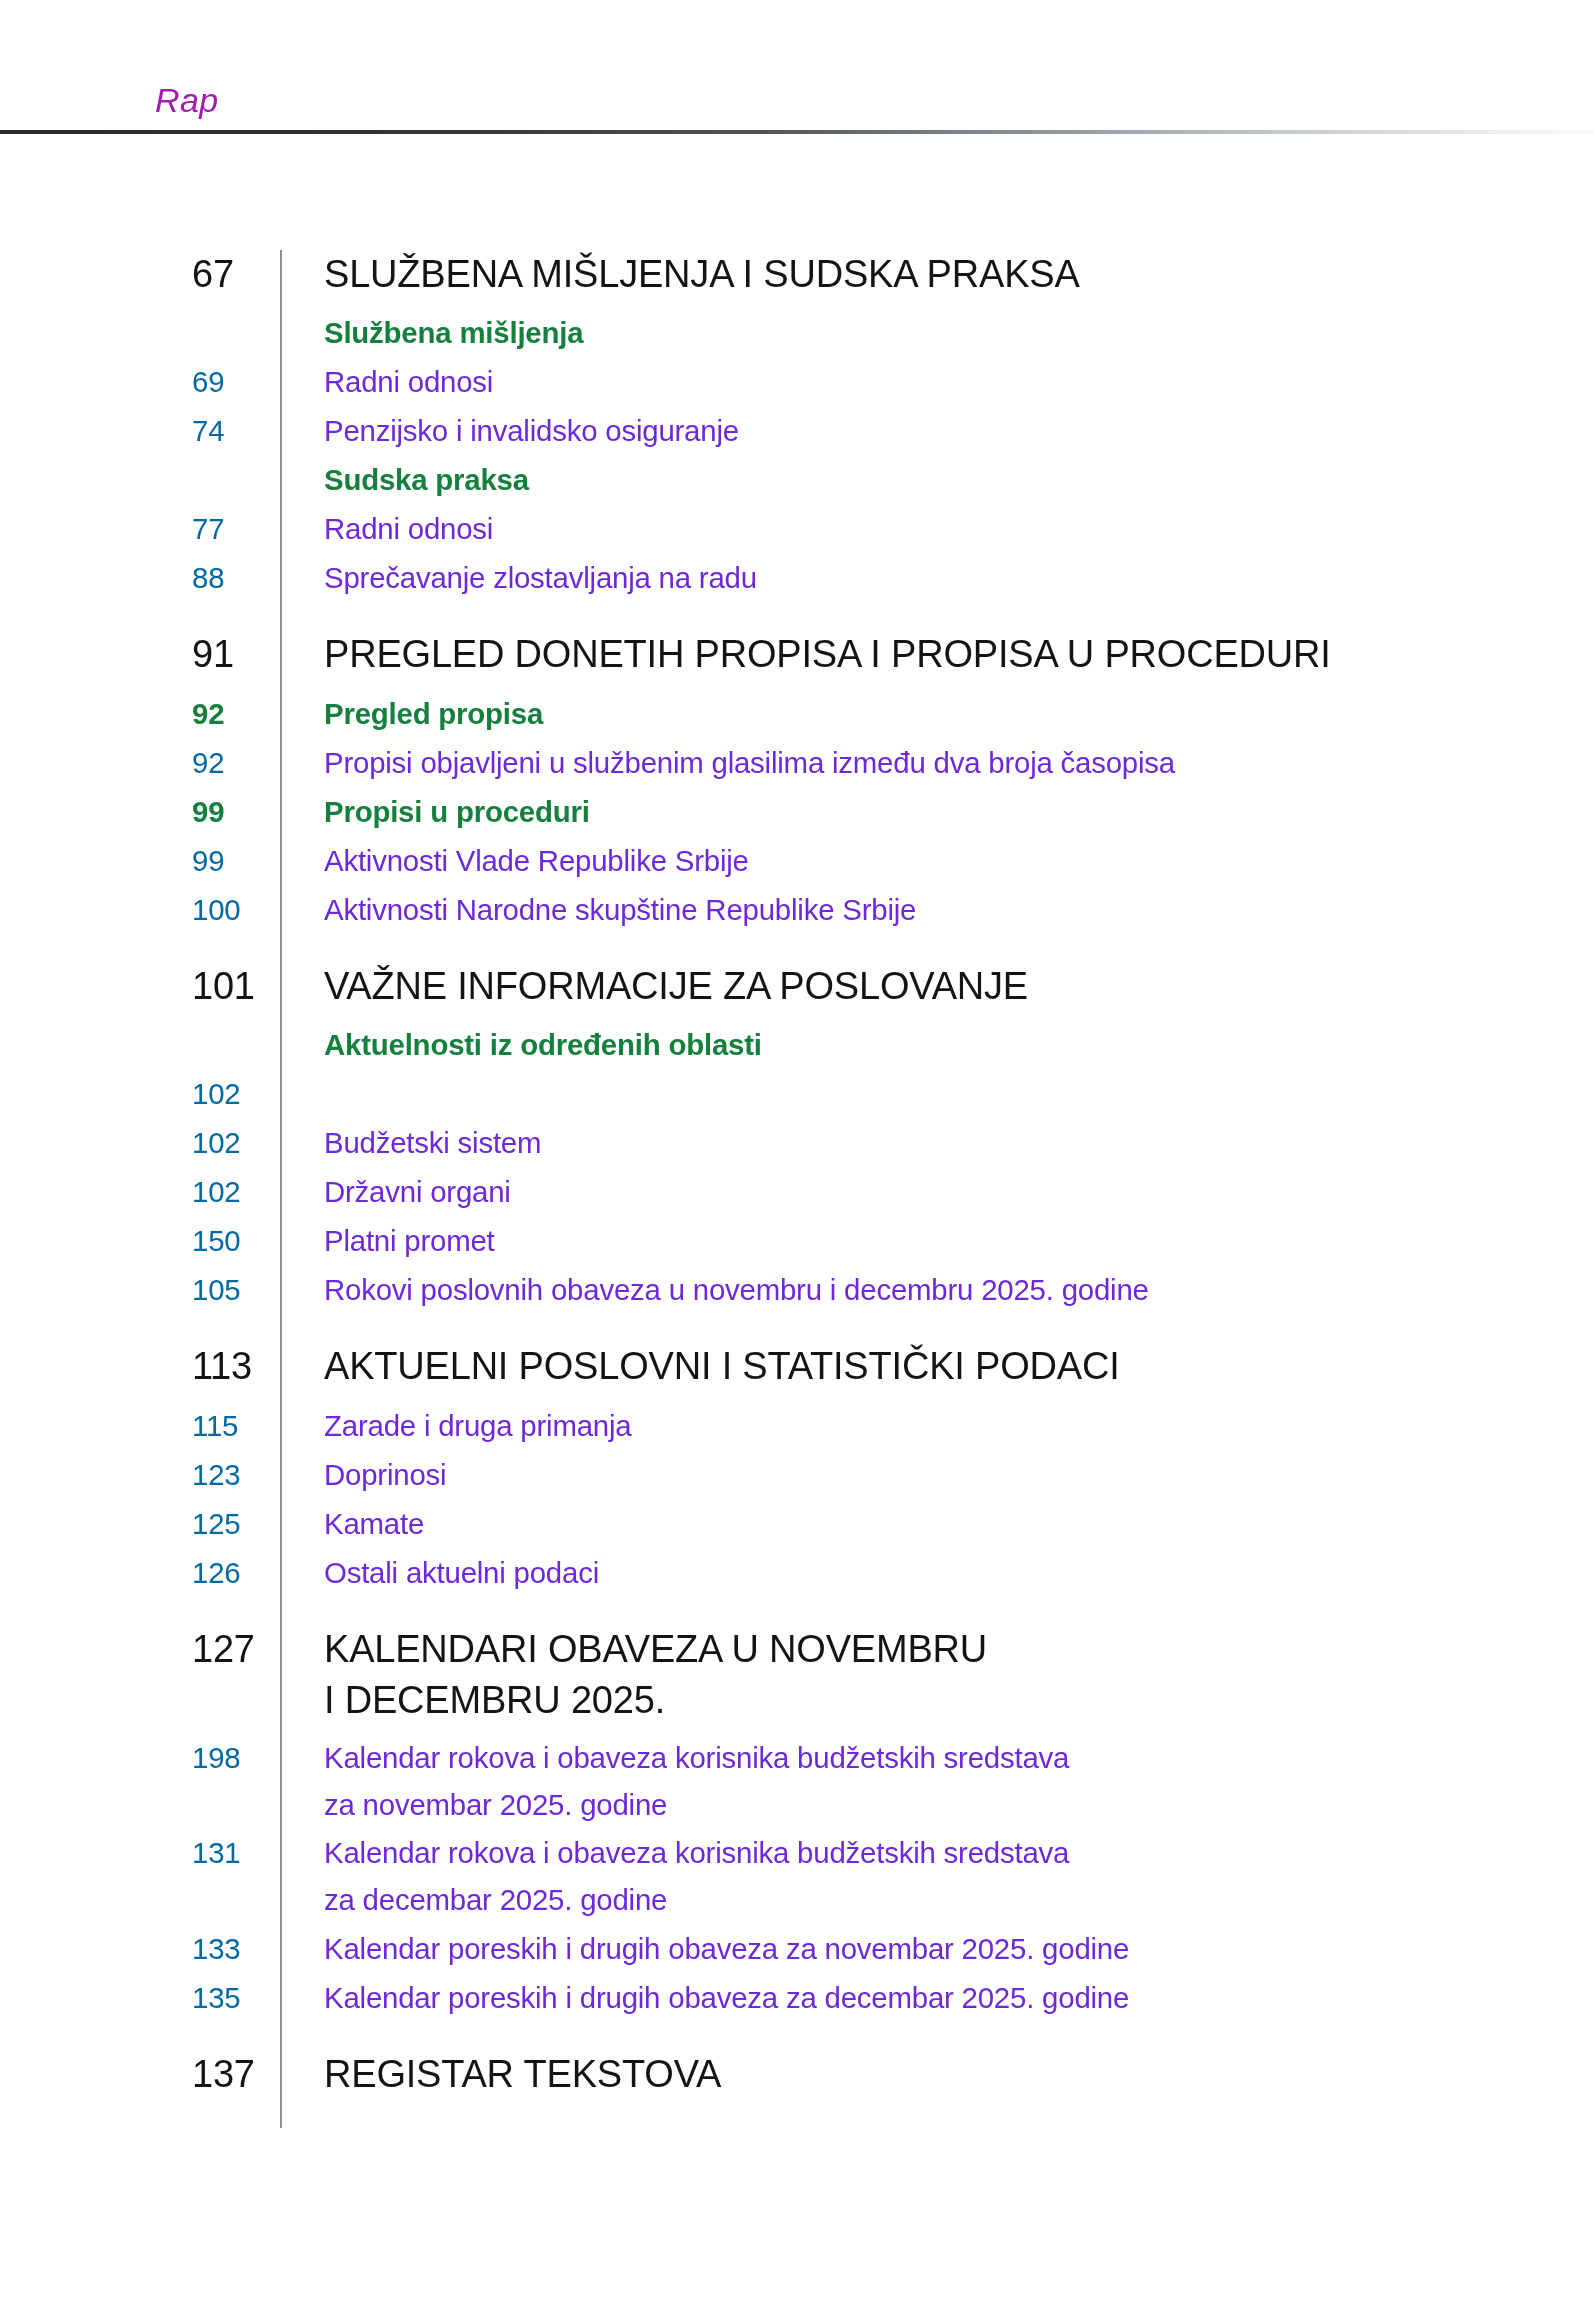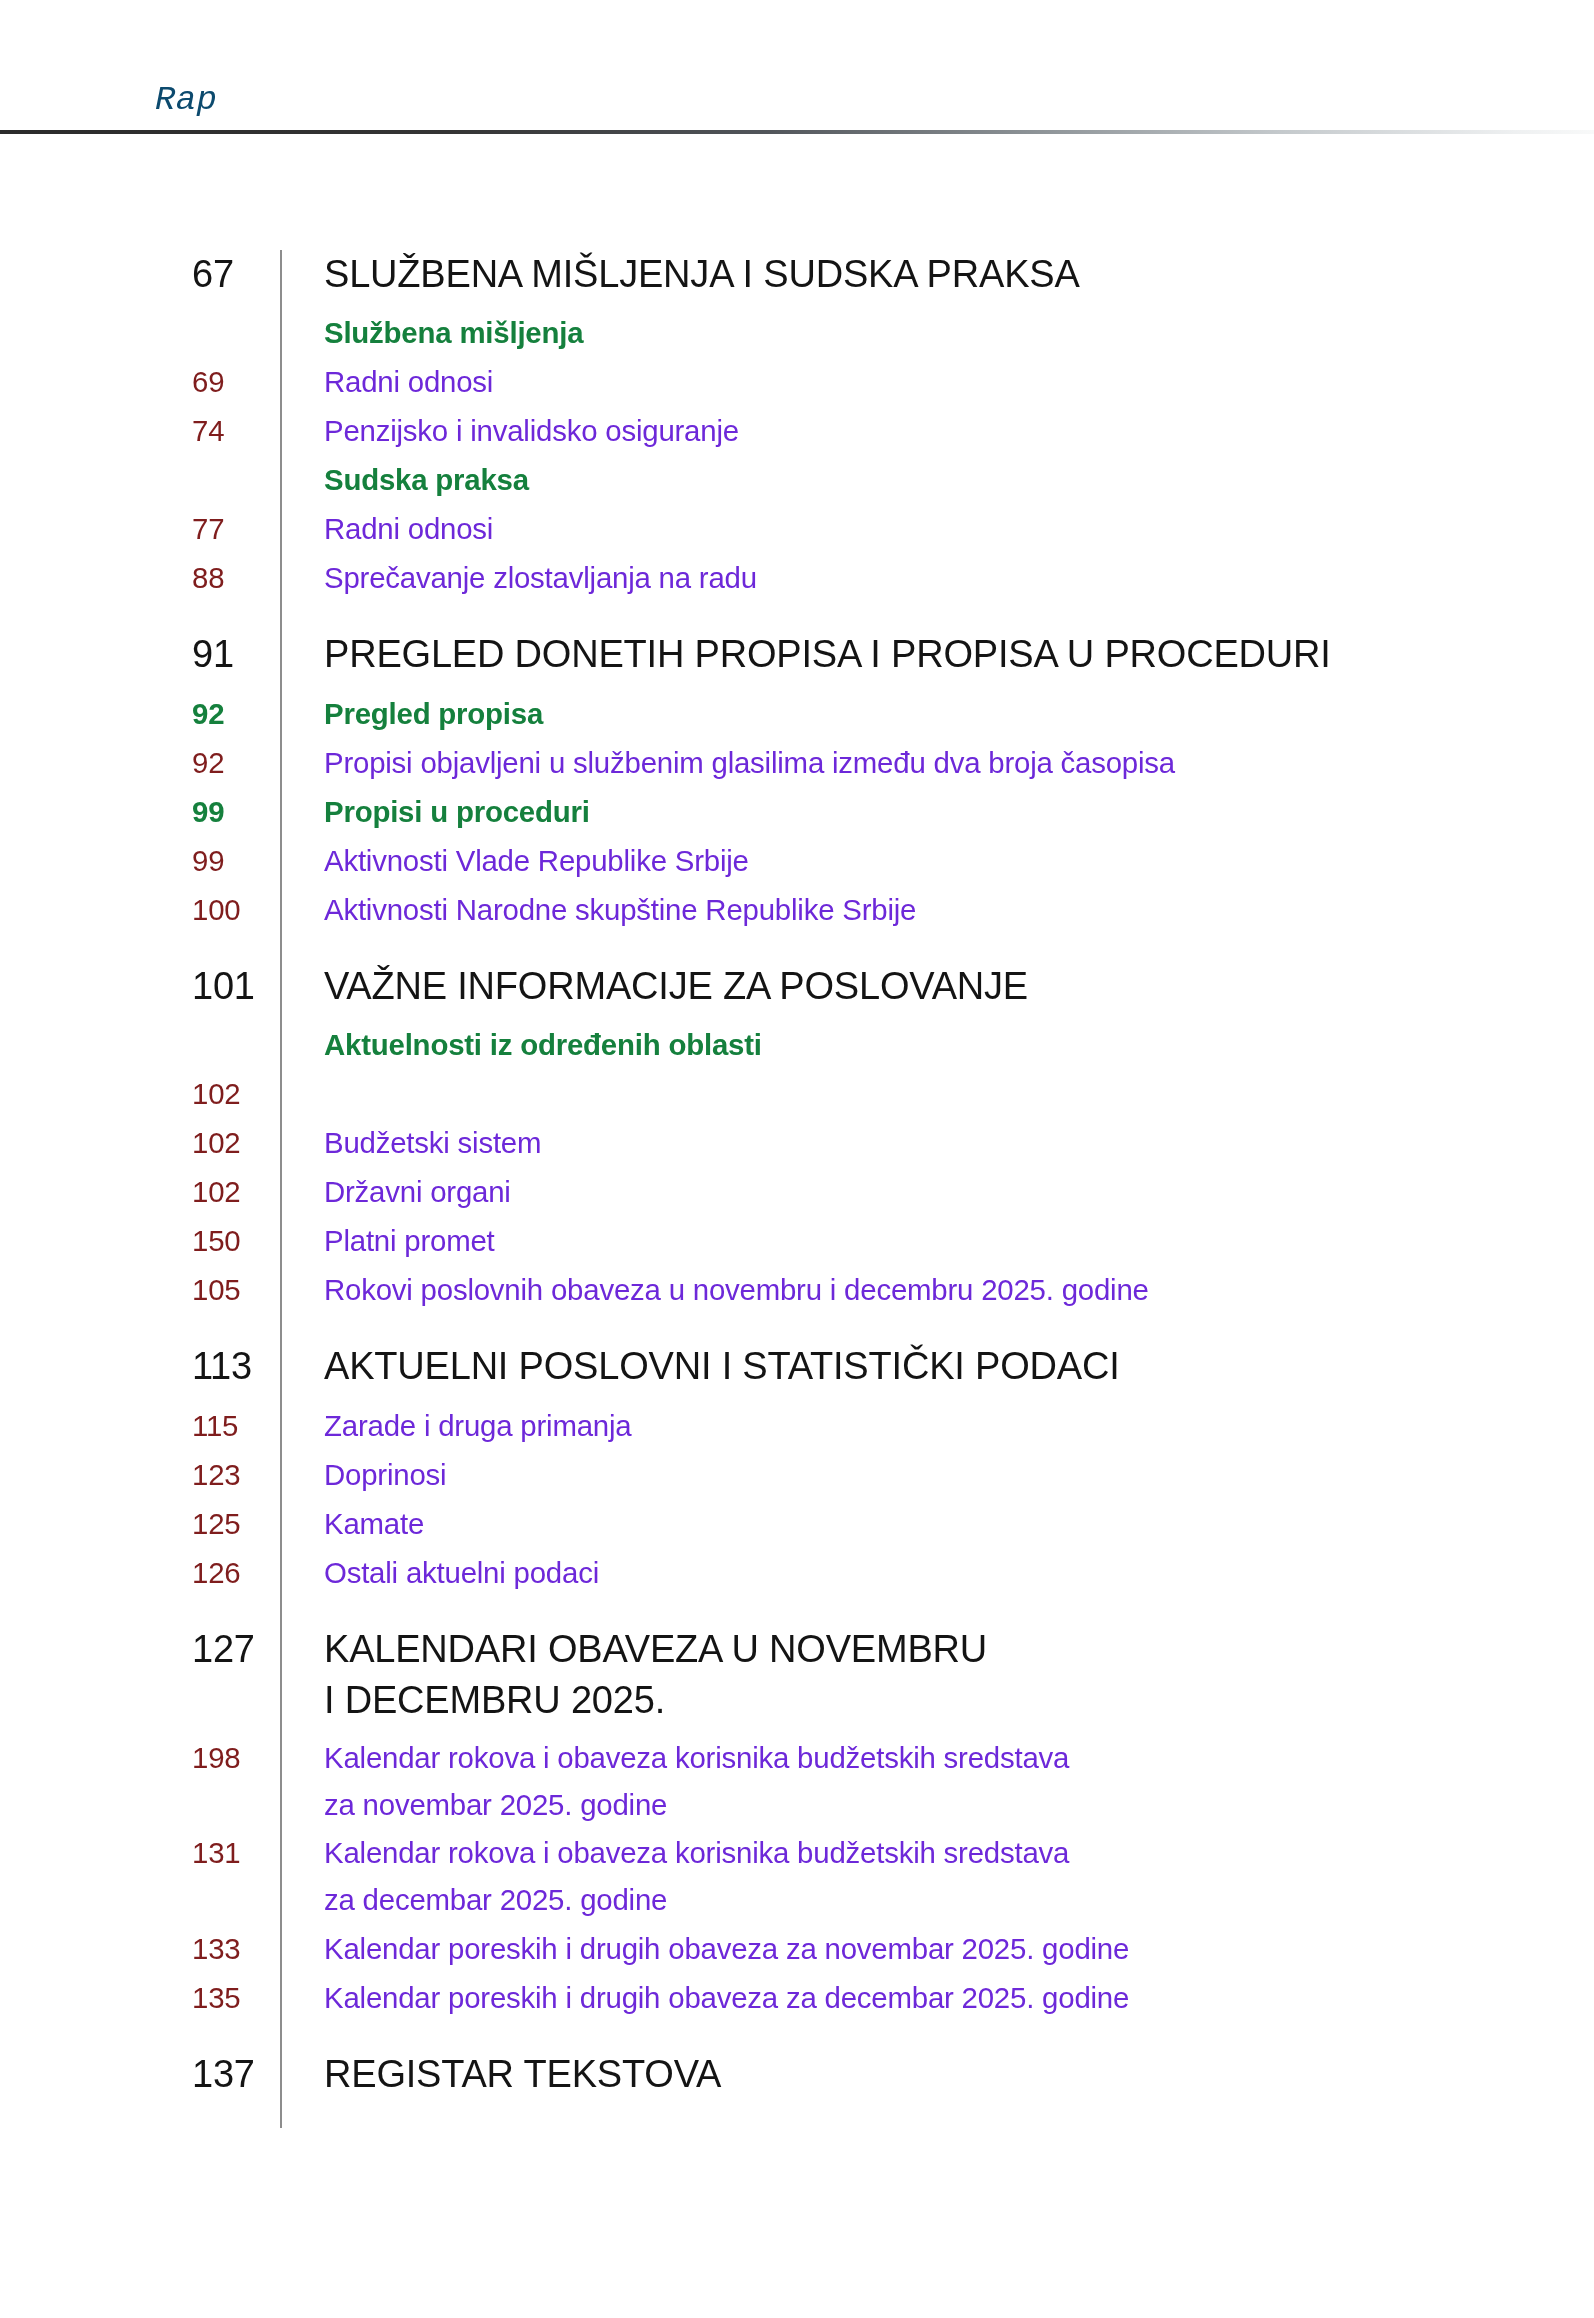--- a/index.html
+++ b/index.html
@@ -17,23 +17,22 @@
   }
 
   
   .page-header-label {
     position: absolute;
     left: 155px;
     top: 82px;
     font-size: 34px;
     line-height: 36px;
     font-style: italic;
-    color: #0c4a6e;
+    color: #a21caf;
     letter-spacing: 0.4px;
-    font-family: Liberation Mono, monospace;
   }
   .top-rule {
     position: absolute;
     left: 0;
     top: 130px;
     width: 1594px;
     height: 4.1px;
     background: linear-gradient(90deg,
       #2b2b2b 0%, #343434 28%, #51555a 48%,
       #8d9397 65%, #c3c8cb 80%, #eef0f1 95%, #f8f9f9 100%);
@@ -58,21 +57,21 @@
   .section:first-child { margin-top: 0; }
 
   .row { display: flex; align-items: flex-start; min-height: 49px; }
   .num {
     flex: none;
     width: 132px;
     font-size: 29.4px;
     line-height: 47px;
     padding-top: 1.6px;
     letter-spacing: -0.2px;
-    color: #7f1d1d;
+    color: #0369a1;
   }
   .title {
     flex: 1;
     font-size: 29.4px;
     line-height: 47px;
     padding-top: 1.6px;
     letter-spacing: -0.2px;
     white-space: pre-line;
     color: #6d28d9;
   }

